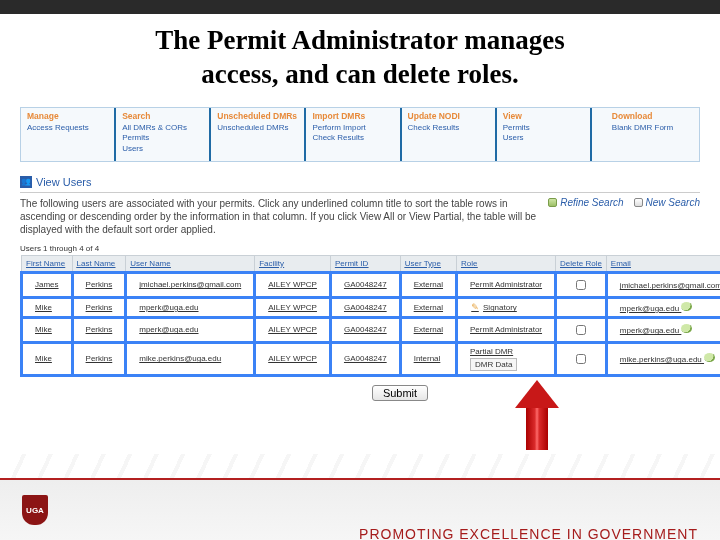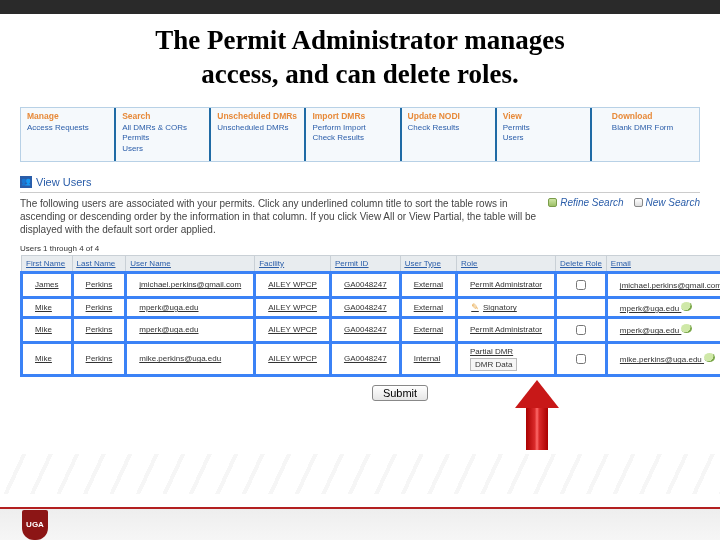--- a/index.html
+++ b/index.html
@@ -182,25 +182,25 @@
     width: 22px; height: 42px;
     background: linear-gradient(90deg,#a00 0%, #da2a2a 40%, #ff6a6a 50%, #da2a2a 60%, #a00 100%);
     margin: 0 auto;
   }
 
   
   .footer {
     position: absolute;
     left: 0; bottom: 0;
     width: 100%;
-    height: 33px;
+    height: 62px;
     background: linear-gradient(#eee,#f6f6f6);
     display: flex;
     align-items: center;
-    justify-content: flex-start;
+    justify-content: space-between;
     padding: 0 22px;
     border-top: 2px solid #b32020;
   }
   .hatches {
     position: absolute;
     left: 0; bottom: 46px;
     width: 100%;
     height: 40px;
     pointer-events: none;
     opacity: 0.25;

